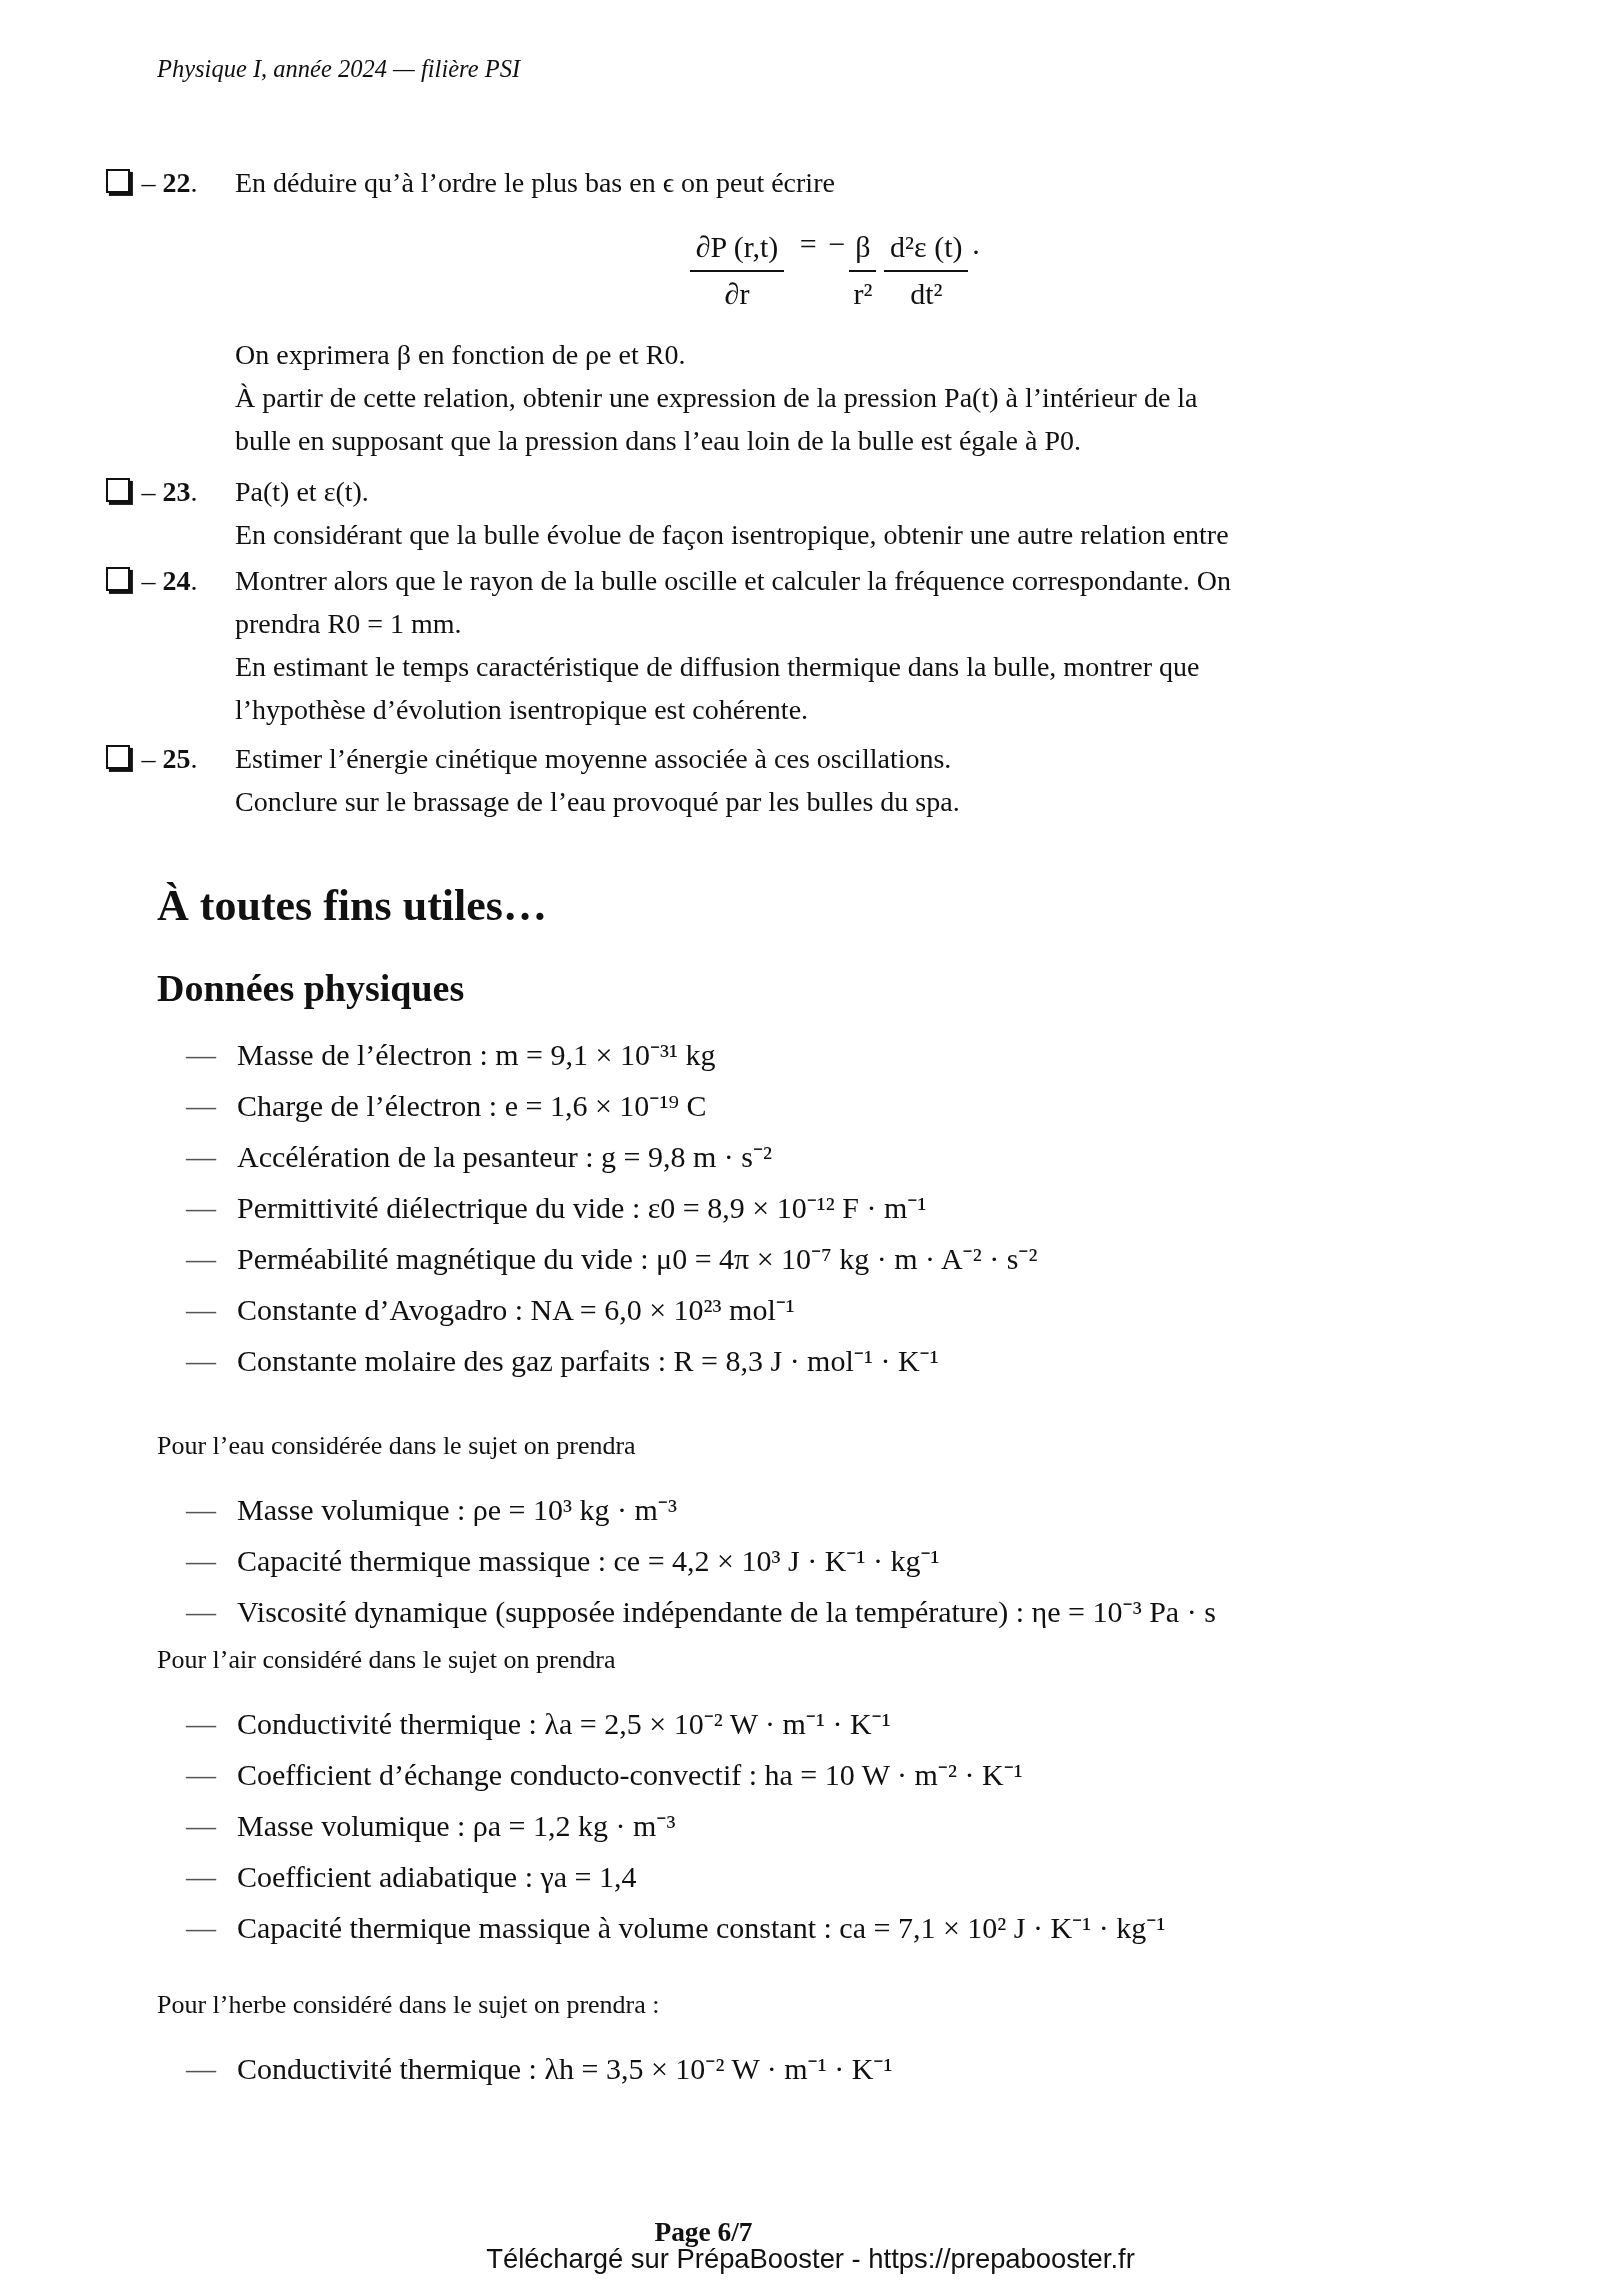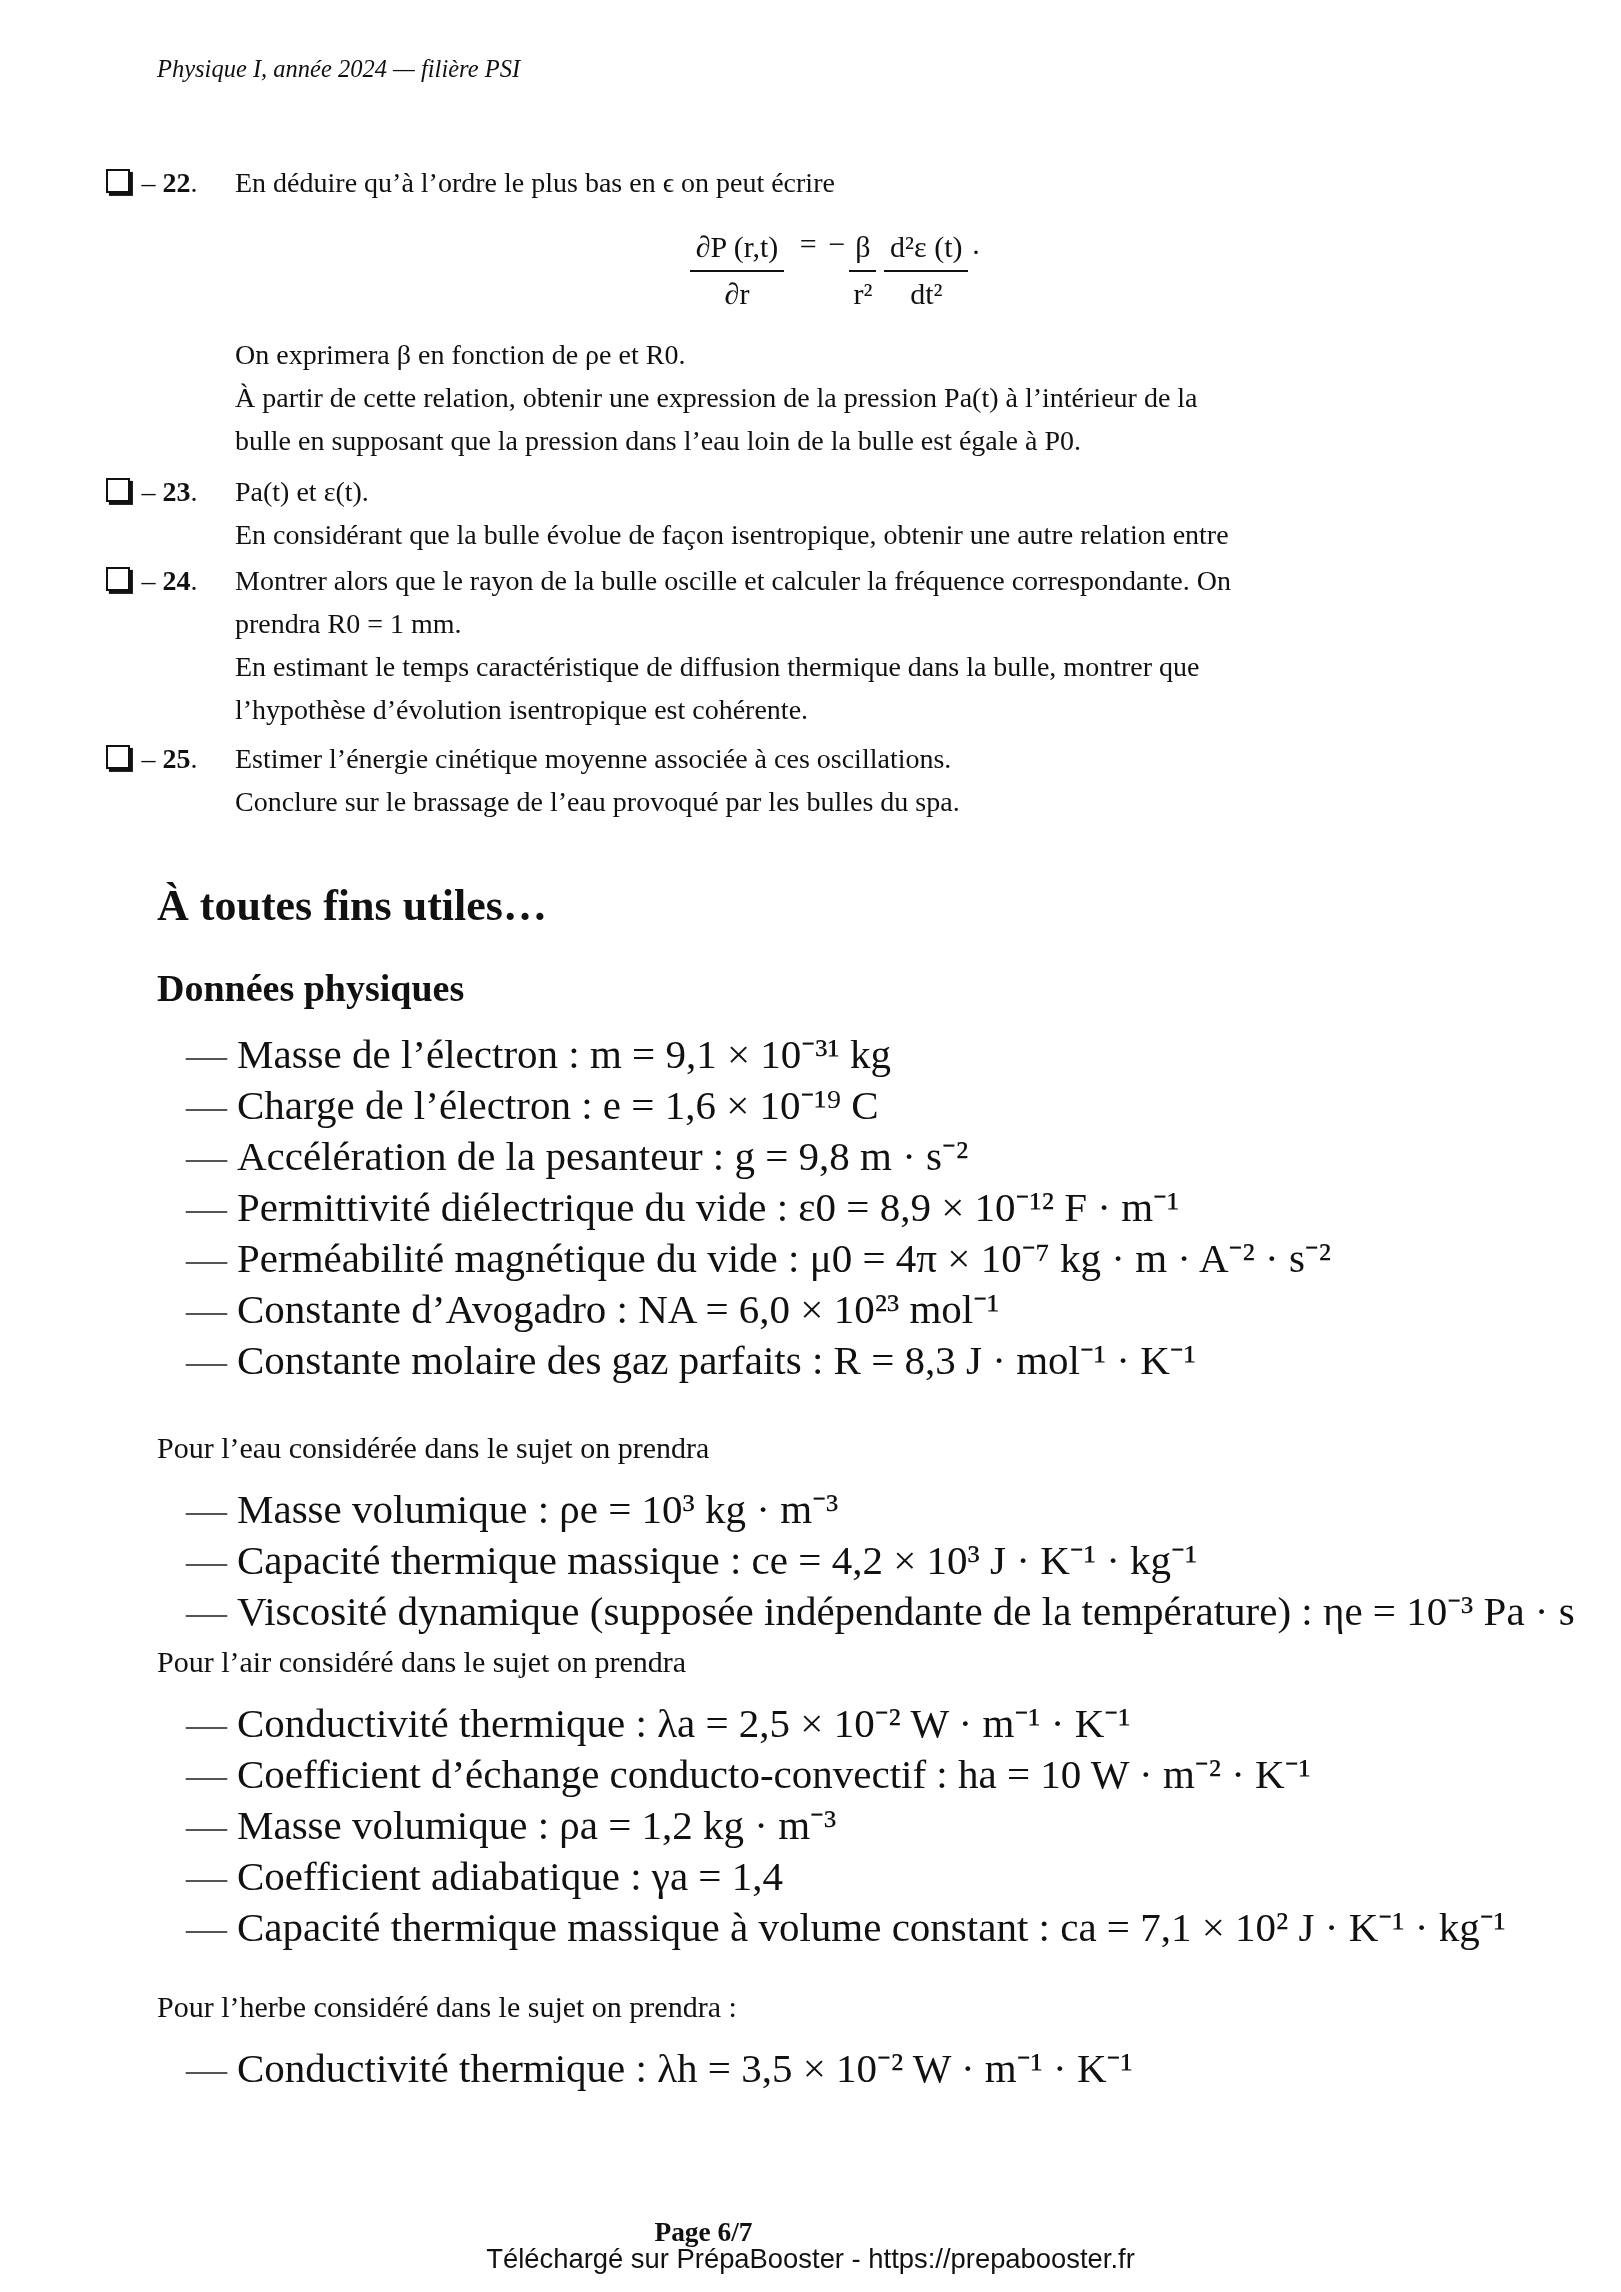--- a/index.html
+++ b/index.html
@@ -26,24 +26,24 @@
     position: absolute; left: 686px; top: 227px;
     font-family: "Liberation Serif", serif; font-size: 30px;
     display: flex; 
   }
   .frac { display: inline-flex; flex-direction: column; align-items: center; margin: 0 3.9px; }
   .frac .n { padding: 0 5.9px 3.9px; border-bottom: 2px solid #111; line-height: 39px; }
   .frac .d { padding-top: 2px; line-height: 39px; }
   .op { margin: 0 11.8px; }
   .h1 { position: absolute; left: 157px; top: 880px; font-family: "Liberation Serif", serif; font-weight: bold; font-size: 44px; }
   .h2 { position: absolute; left: 157px; top: 966px; font-family: "Liberation Serif", serif; font-weight: bold; font-size: 38px; }
-  .list { position: absolute; left: 186px; margin: 0; padding: 0; list-style: none; font-family: "Liberation Serif", serif; font-size: 41px; }
+  .list { position: absolute; left: 186px; margin: 0; padding: 0; list-style: none; font-family: "Liberation Serif", serif; font-size: 30px; }
   .list li { height: 51px; line-height: 51px; white-space: nowrap; }
   .list li .dash { display: inline-block; width: 51px; color: #555; }
-  .para { position: absolute; left: 157px; font-family: "Liberation Serif", serif; font-size: 30px; }
+  .para { position: absolute; left: 157px; font-family: "Liberation Serif", serif; font-size: 26px; }
   .pagenum { position: absolute; left: 0; width: 1407px; top: 2217px; text-align: center; font-family: "Liberation Serif", serif; font-weight: bold; font-size: 27.4px; }
   .footer { position: absolute; left: 0; width: 1621px; top: 2243px; text-align: center; font-family: "Liberation Sans", sans-serif; font-size: 27.4px; }
 </style>
 </head>
 <body>
 
 <div class="page">
 
   <div class="running-header">Physique I, année 2024 — filière PSI</div>
 

